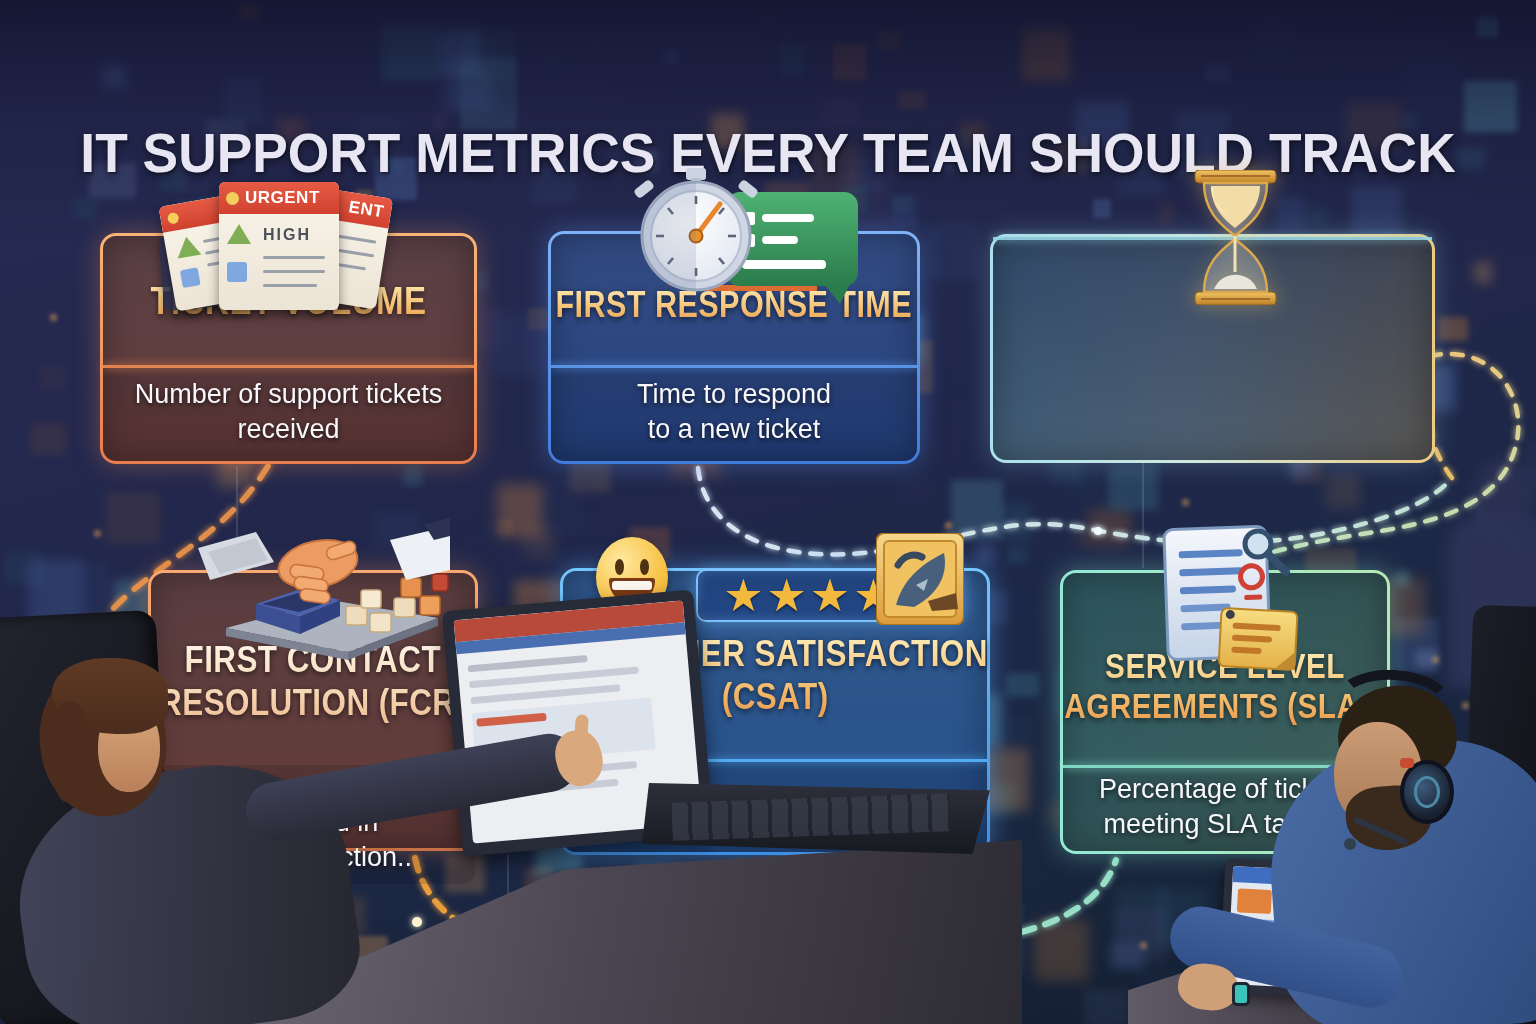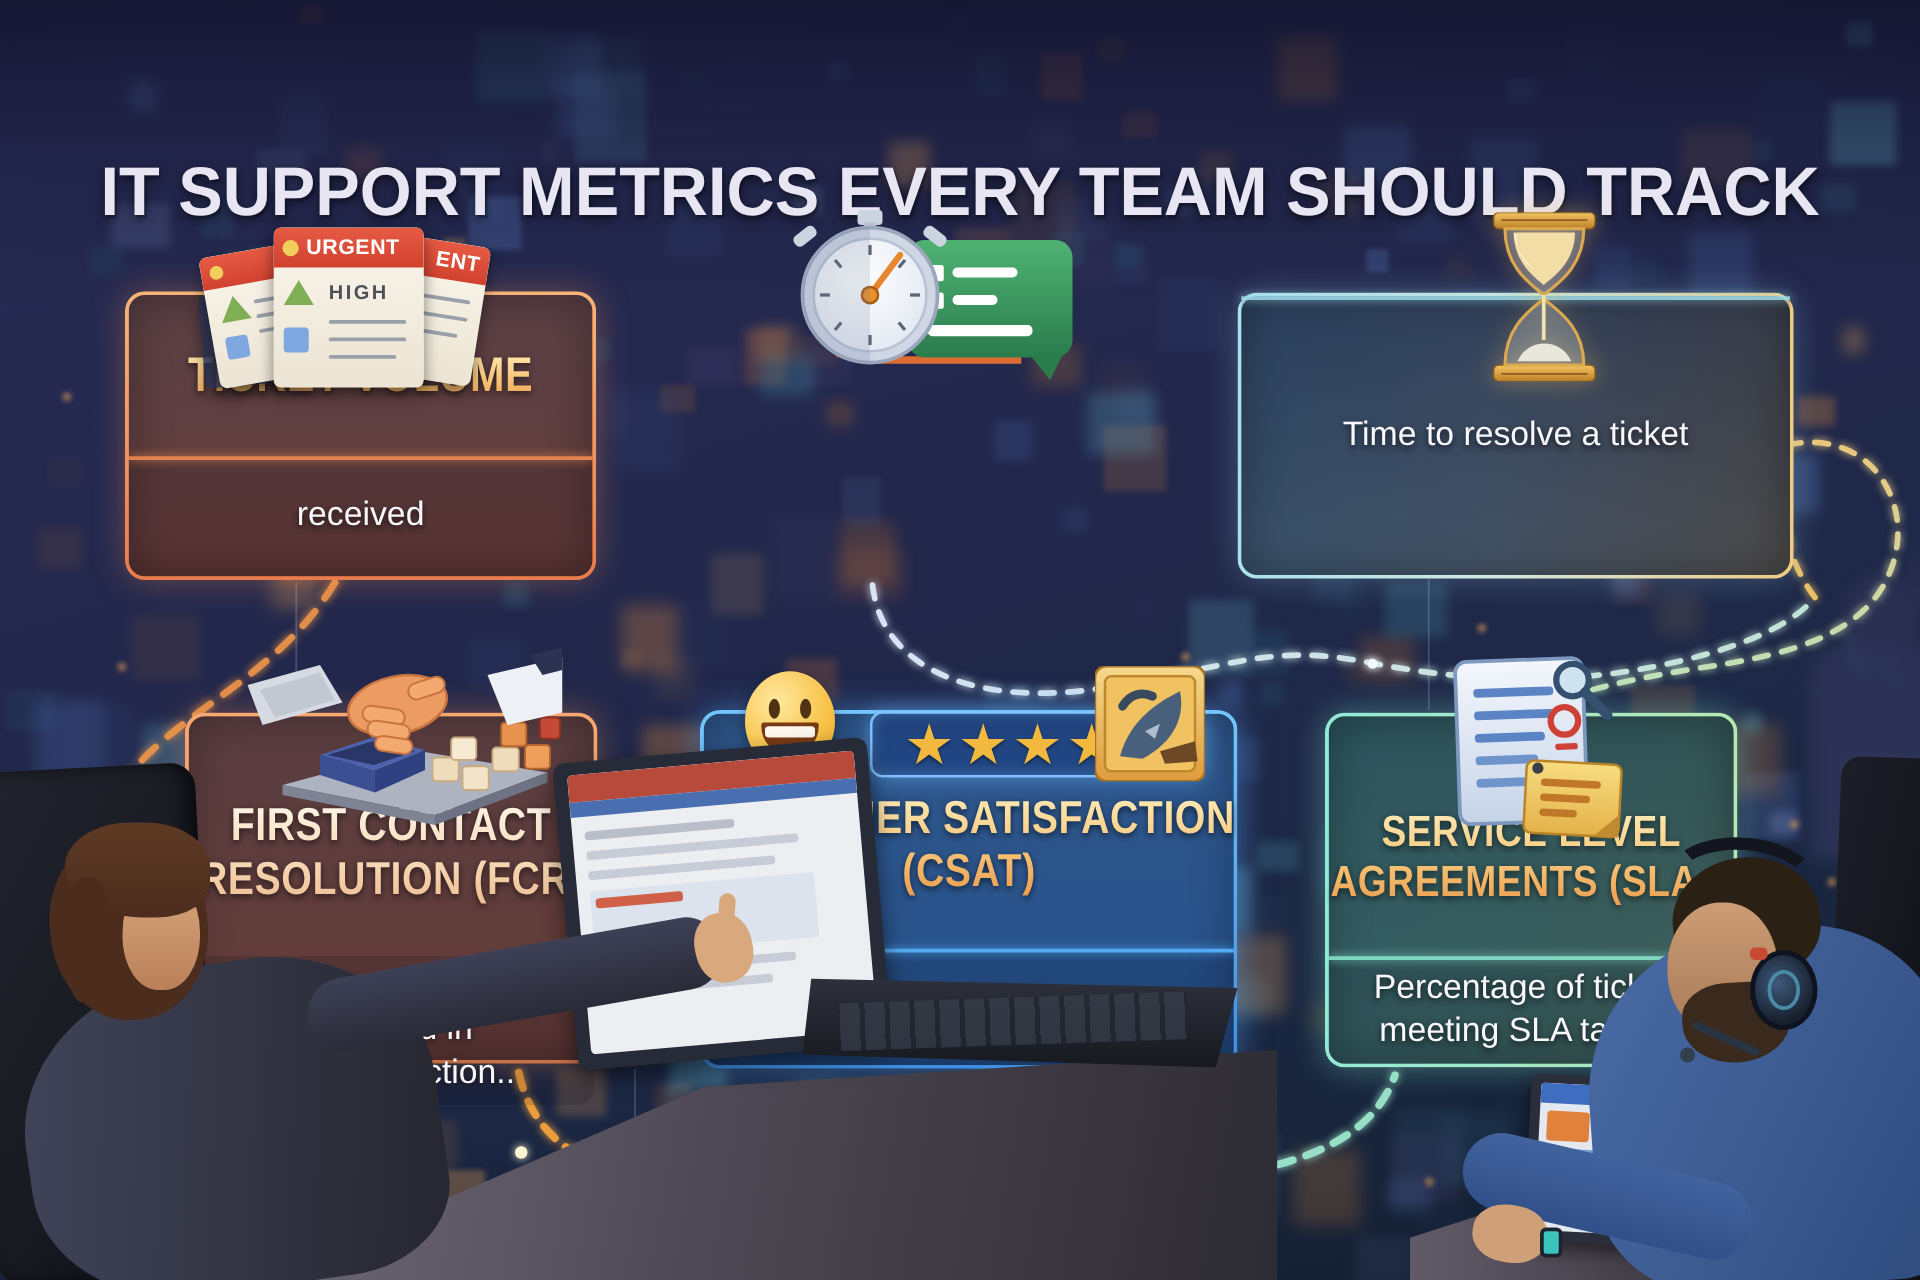--- a/index.html
+++ b/index.html
@@ -485,30 +485,40 @@
   <h1 class="page-title">IT SUPPORT METRICS EVERY TEAM SHOULD TRACK</h1>
 
   <section class="card" id="card-1" style="--accent: #f08c52;">
     <div class="card-head">
         <h2 class="card-title">
           <span>TICKET VOLUME</span>
         </h2>
       </div>
     <div class="divider"></div>
     <div class="card-body">
+      <span>Number of support tickets</span>
         <span>received</span>
     </div>
   </section>
 
+  <section class="card" id="card-2" style="--accent: #5f9df0;">
+    <div class="card-head">
+        <h2 class="card-title">
+          <span>FIRST RESPONSE TIME</span>
+        </h2>
+      </div>
+    <div class="divider"></div>
+    <div class="card-body">
+      <span>Time to respond</span>
+        <span>to a new ticket</span>
+    </div>
+  </section>
 
   <section class="card" id="card-3" style="--accent: #9ad8e6;">
     <div class="divider"></div>
-    <div class="card-body">
-      <span>Time to resolve a ticket</span>
-    </div>
   </section>
 
   <section class="card" id="card-4" style="--accent: #f09a5e;">
     <div class="card-head">
         <h2 class="card-title">
       <span>FIRST CONTACT</span>
           <span>RESOLUTION (FCR)</span>
         </h2>
       </div>
     <div class="divider"></div>

